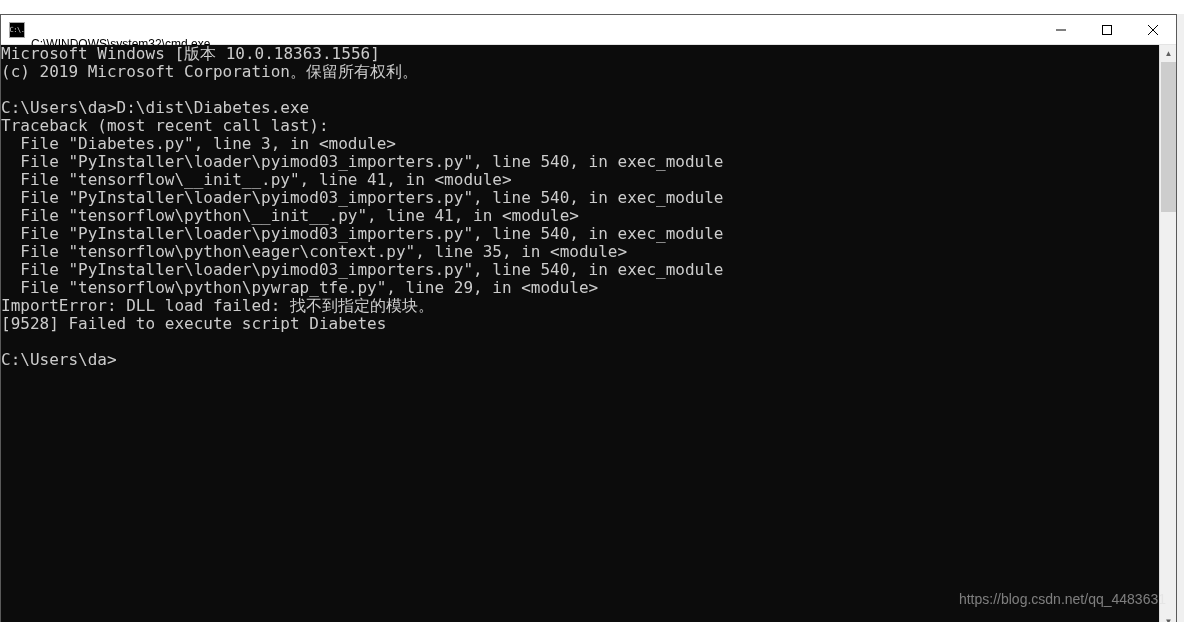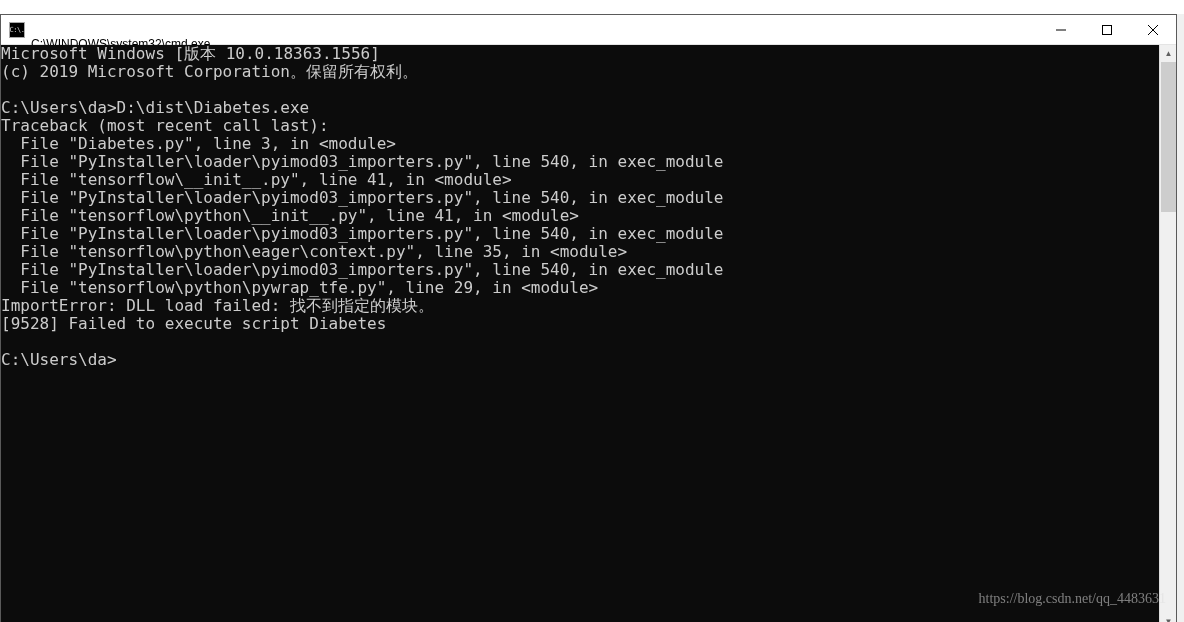--- a/index.html
+++ b/index.html
@@ -115,21 +115,21 @@
       left: 1px;
       top: 17px;
       height: 150px;
     }
     .watermark {
       position: absolute;
       right: 18px;
       bottom: 15px;
       color: rgba(220,220,220,0.55);
       font-size: 14px;
-      font-family: Liberation Serif, serif;
+      font-family: Liberation Sans, sans-serif;
       pointer-events: none;
     }
     .tabstrip {
       position: absolute;
       top: 0;
       left: 0;
       width: 1184px;
       height: 14px;
       background: #fff;
       display: flex;

